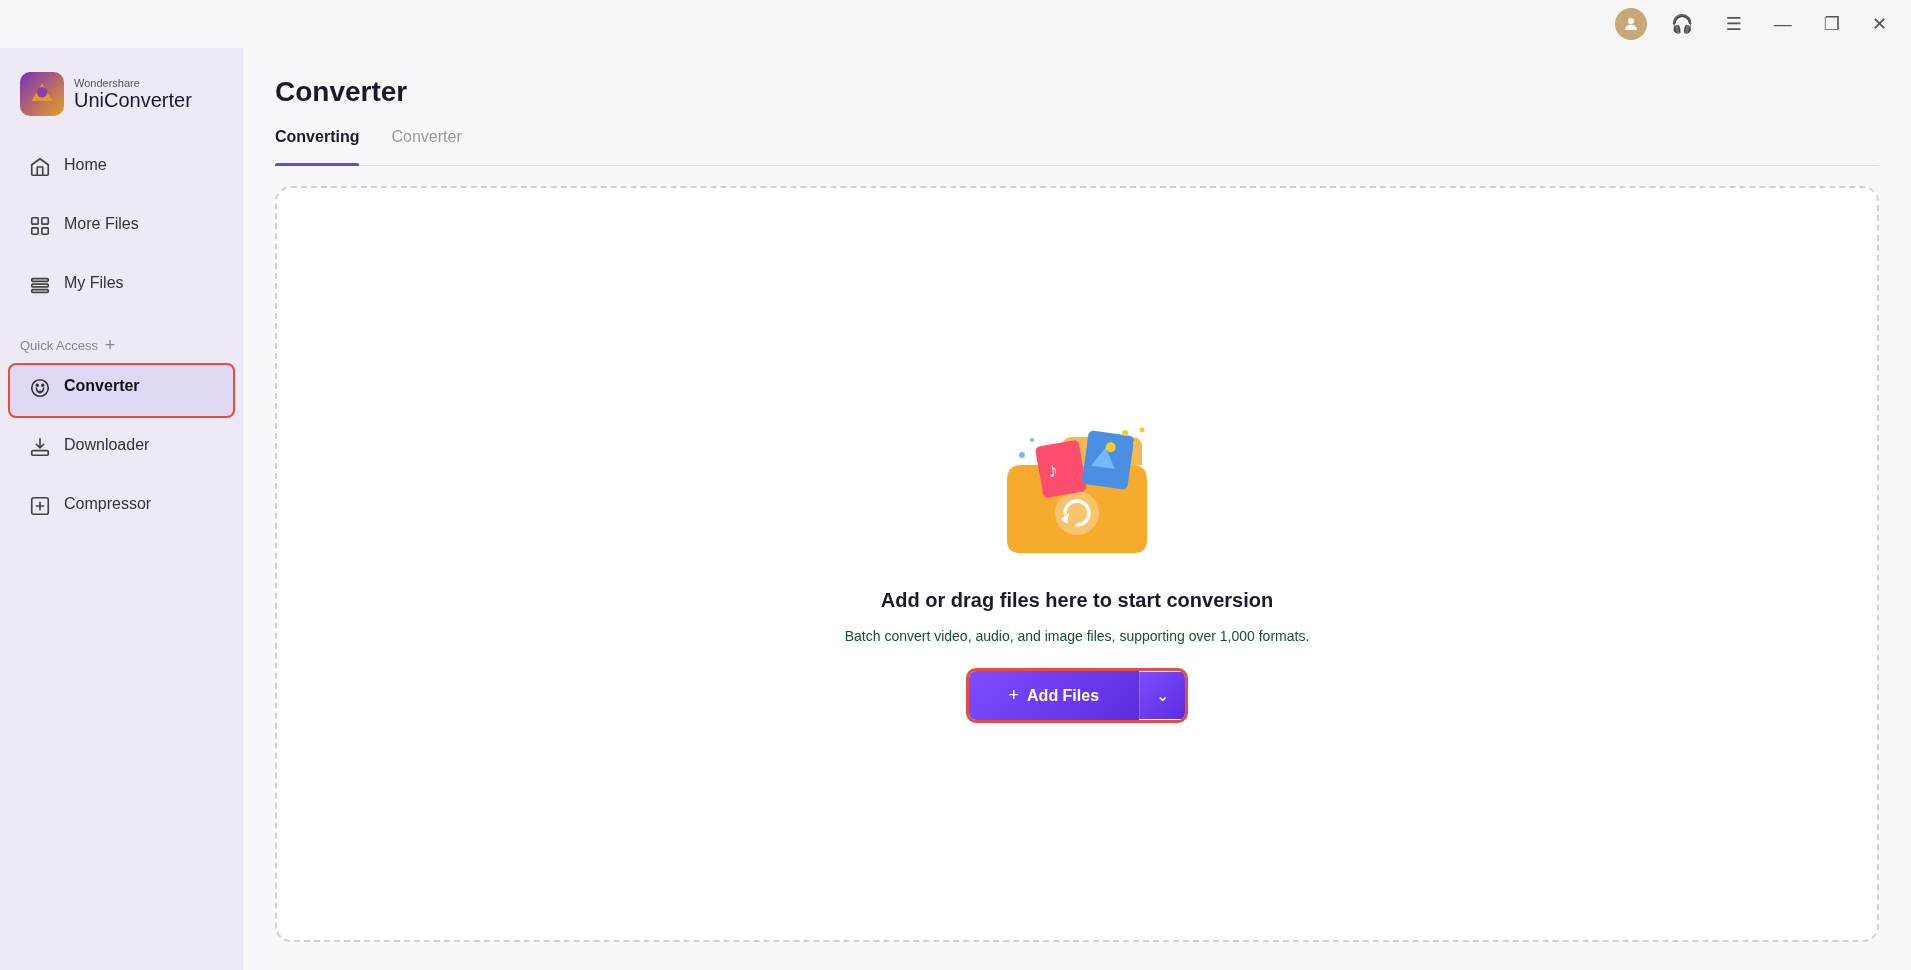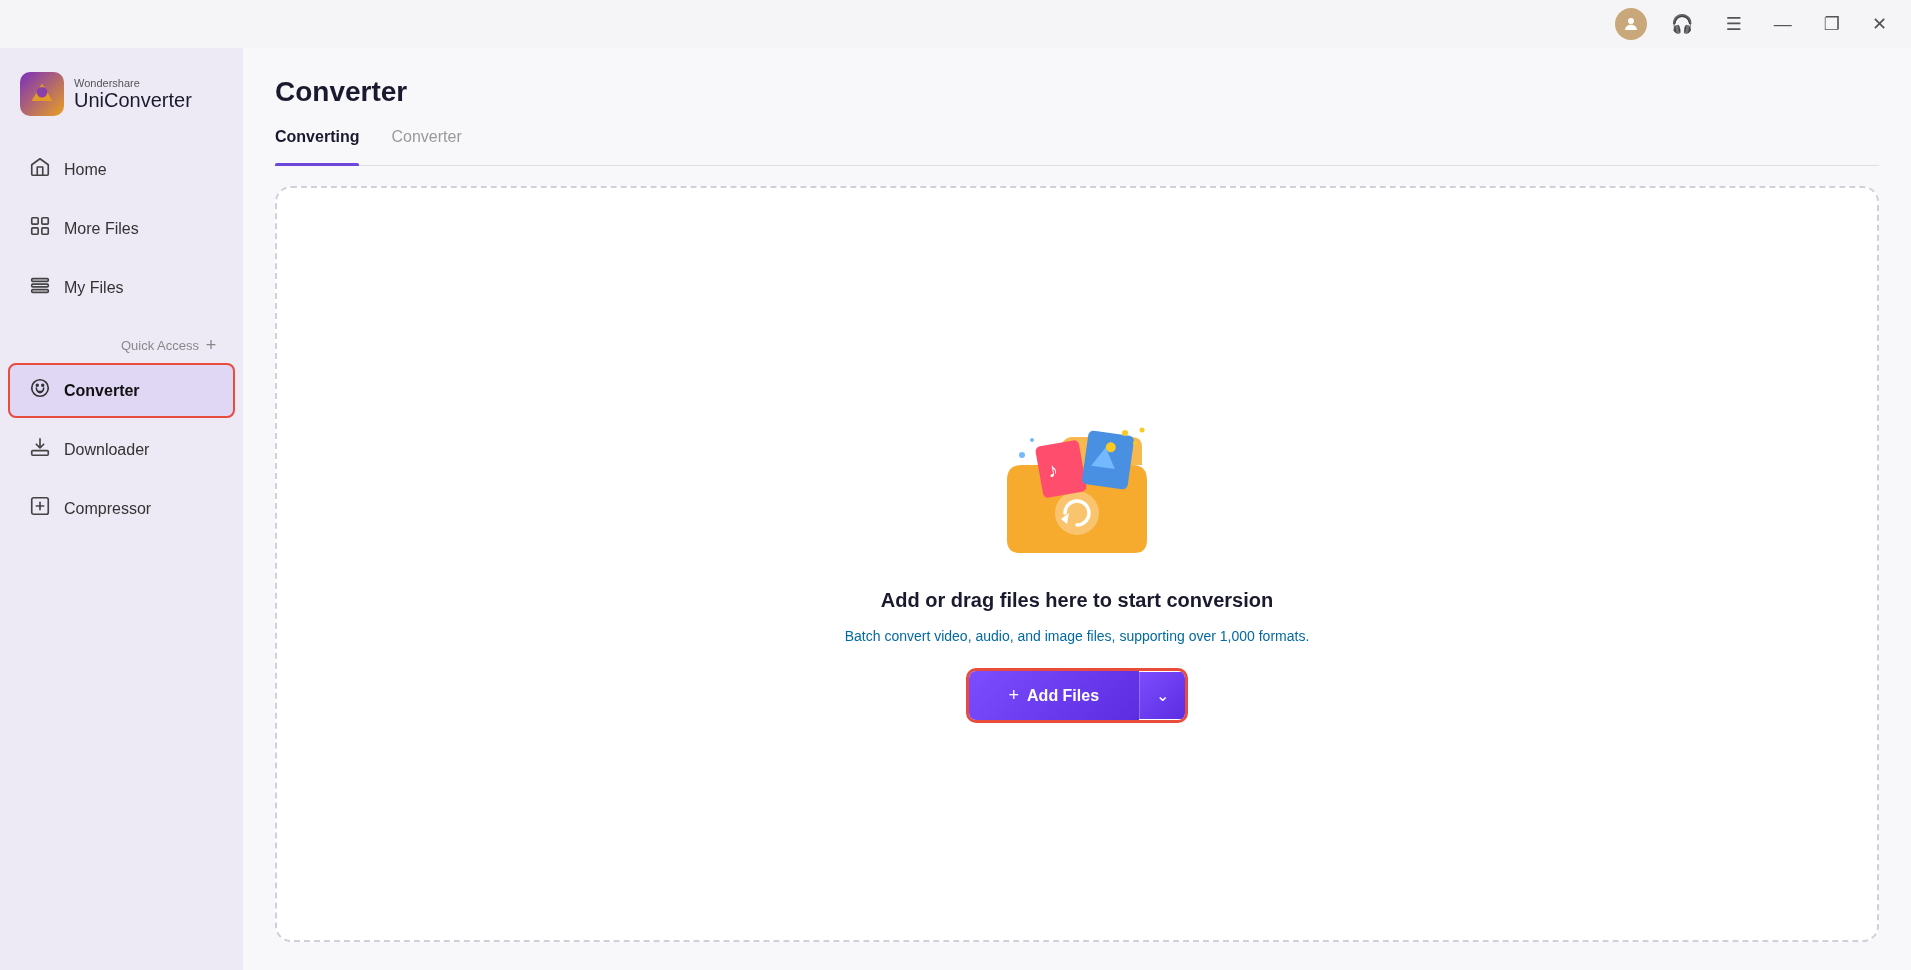--- a/index.html
+++ b/index.html
@@ -91,21 +91,20 @@
       font-weight: 400;
     }
     .logo-text-bottom {
       font-size: 20px;
       font-weight: 400;
       color: #1a1a2e;
     }
 
     .nav-item {
       display: flex;
-      align-items: center;
       gap: 12px;
       padding: 14px 20px;
       cursor: pointer;
       border-radius: 8px;
       margin: 2px 8px;
       color: #333;
       font-size: 16px;
       font-weight: 400;
       transition: background 0.15s;
     }
@@ -120,21 +119,21 @@
       text-align: center;
       flex-shrink: 0;
     }
 
     .section-label {
       font-size: 13px;
       color: #888;
       padding: 16px 20px 4px 20px;
       display: flex;
       align-items: center;
-      justify-content: flex-end;
+      justify-content: flex-start;
     }
     .section-label .add-btn {
       font-size: 18px;
       color: #888;
       cursor: pointer;
       width: 24px;
       height: 24px;
       display: flex;
       align-items: center;
       justify-content: center;
@@ -221,21 +220,21 @@
     }
 
     .drop-zone-title {
       font-size: 20px;
       font-weight: 700;
       color: #1a1a2e;
       text-align: right;
     }
     .drop-zone-subtitle {
       font-size: 14px;
-      color: #0369a1;
+      color: #14532d;
       text-align: right;
     }
 
     
     .add-files-container {
       display: flex;
       align-items: center;
       border: 3px solid #e74c3c;
       border-radius: 10px;
       overflow: hidden;

